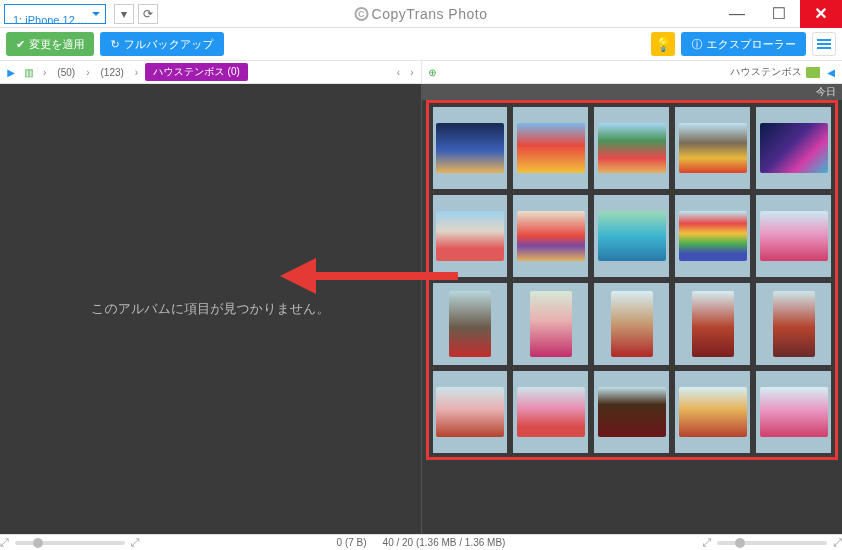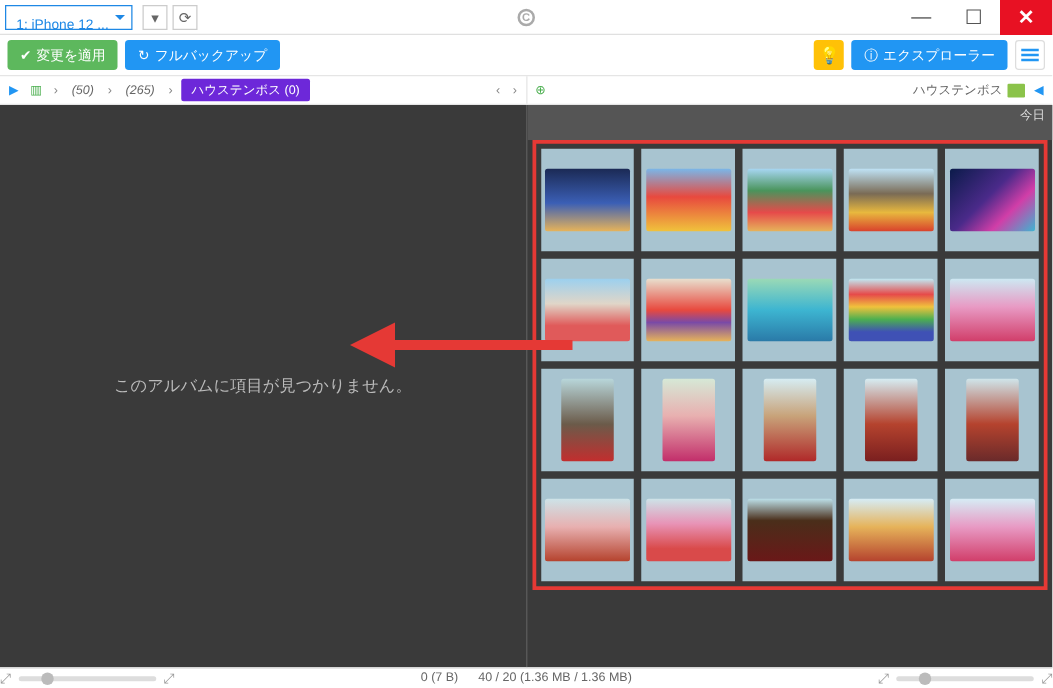--- a/index.html
+++ b/index.html
@@ -24,33 +24,33 @@
 .sq-btn.yellow { background: #ffc107; color: #fff; }
 .sq-btn.lines { background: #fff; border: 1px solid #ddd; }
 .hamburger { width: 14px; height: 10px; display: flex; flex-direction: column; justify-content: space-between; }
 .hamburger span { height: 2px; background: #2196f3; }
 
 .crumb { height: 24px; display: flex; align-items: stretch; border-top: 1px solid #e5e5e5; border-bottom: 1px solid #e5e5e5; }
 .crumb .half { flex: 1; display: flex; align-items: center; gap: 4px; padding: 0 4px; font-size: 10px; color: #666; min-width: 0; }
 .crumb .half + .half { border-left: 1px solid #e5e5e5; }
 .cr-icon { width: 14px; height: 14px; display: inline-flex; align-items: center; justify-content: center; color: #2196f3; }
 .cr-icon.green { color: #4caf50; }
-.count { padding: 0 4px; font-style: italic; }
-.tag { background: #6d28d9; color: #fff; padding: 2px 8px; border-radius: 2px; font-size: 10px; }
+.count { padding: 0 4px; }
+.tag { background: #a21caf; color: #fff; padding: 2px 8px; border-radius: 2px; font-size: 10px; }
 .chev { color: #888; padding: 0 3px; cursor: pointer; }
 .crumb .grow { flex: 1; }
 .explorer-lbl { color: #666; font-size: 10px; }
 .folder-ic { width: 14px; height: 11px; background: #8bc34a; border-radius: 1px; }
 
 .content { height: 450px; display: flex; }
 .pane { flex: 1; position: relative; background: #3a3a3a; overflow: hidden; }
 .pane + .pane { border-left: 1px solid #555; }
 .empty-msg { position: absolute; top: 50%; left: 50%; transform: translate(-50%, -50%); color: #bbb; font-size: 13px; white-space: nowrap; }
 
-.date-strip { height: 28px; background: #555; color: #ddd; font-size: 10px; text-align: right; padding: 1px 6px; }
+.date-strip { height: 16px; background: #555; color: #ddd; font-size: 10px; text-align: right; padding: 1px 6px; }
 .grid-wrap { border: 3px solid #e53935; margin: 0 4px; padding: 4px; display: grid; grid-template-columns: repeat(5, 1fr); grid-auto-rows: 82px; gap: 6px; }
 .thumb { background: #a8c4d0; display: flex; align-items: center; justify-content: center; overflow: hidden; }
 .thumb .ph { width: 68px; height: 50px; border-radius: 2px; }
 .thumb .ph.port { width: 42px; height: 66px; }
 
 .arrow { position: absolute; top: 252px; left: 280px; width: 180px; height: 48px; z-index: 50; pointer-events: none; }
 
 .statusbar { position: absolute; bottom: 0; left: 0; right: 0; height: 16px; background: #fff; border-top: 1px solid #e0e0e0; display: flex; align-items: center; font-size: 10px; color: #666; }
 .slider { width: 110px; height: 4px; background: #ddd; border-radius: 2px; margin: 0 6px; position: relative; }
 .slider::after { content: ""; position: absolute; left: 18px; top: -3px; width: 10px; height: 10px; background: #bbb; border-radius: 50%; }
@@ -59,20 +59,21 @@
 </style>
 </head>
 <body>
 
 <div class="titlebar">
   <div class="device-btn">1: iPhone 12 ...</div>
   <div class="tb-icon">▾</div>
   <div class="tb-icon">⟳</div>
   <div class="app-title">
     <span class="c">C</span>
+    <span>CopyTrans Photo</span>
   </div>
   <div class="win-ctrls">
     <div>—</div>
     <div>☐</div>
     <div class="close">✕</div>
   </div>
 </div>
 
 <div class="toolbar">
   <button class="btn green">
@@ -100,21 +101,21 @@
   </button>
 </div>
 
 <div class="crumb">
   <div class="half">
     <span class="cr-icon">▶</span>
     <span class="cr-icon green">▥</span>
     <span class="chev">›</span>
     <span class="count">(50)</span>
     <span class="chev">›</span>
-    <span class="count">(265)</span>
+    <span class="count">(123)</span>
     <span class="chev">›</span>
     <span class="tag">ハウステンボス (0)</span>
     <span class="grow"></span>
     <span class="chev">‹</span>
     <span class="chev">›</span>
   </div>
   <div class="half">
     <span class="cr-icon green">⊕</span>
     <span class="grow"></span>
     <span class="explorer-lbl">ハウステンボス</span>

